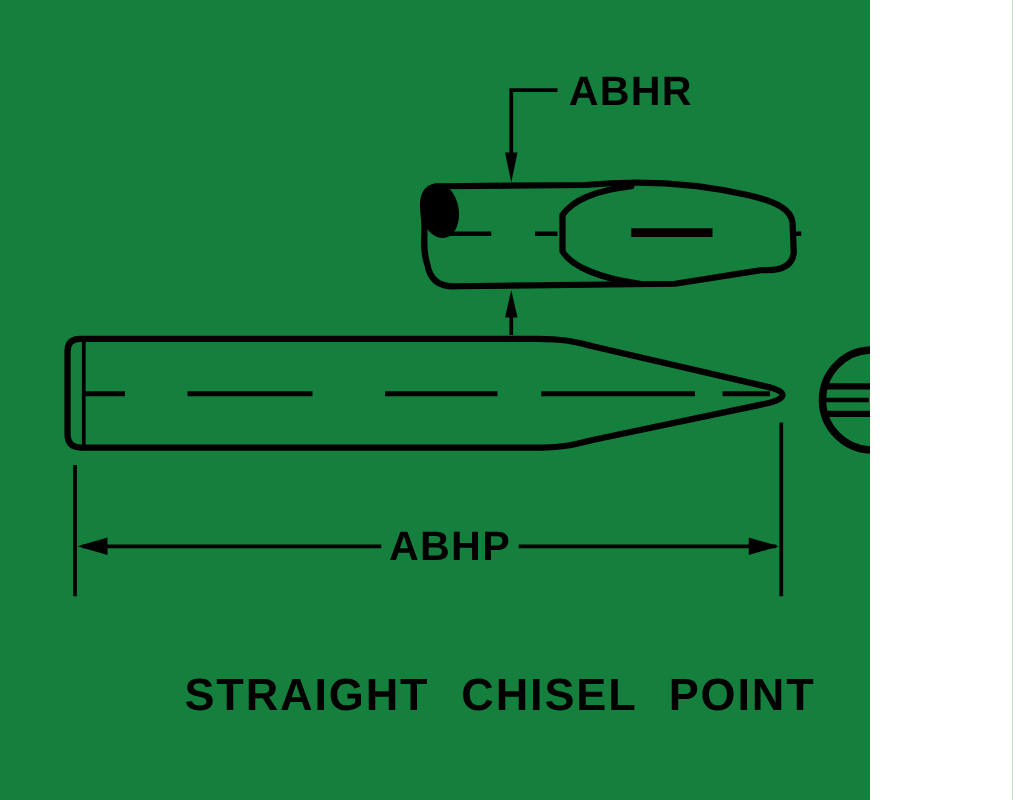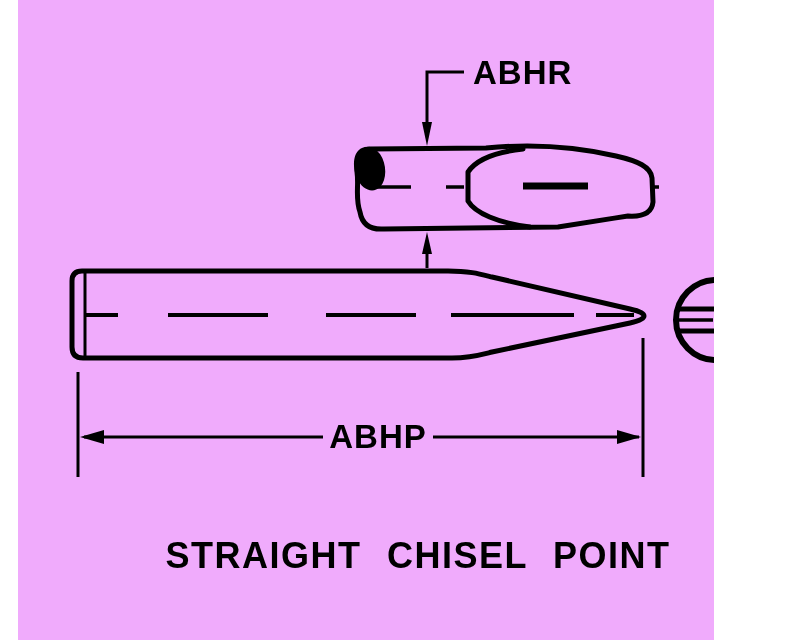--- a/index.html
+++ b/index.html
@@ -4,24 +4,23 @@
 <style>
   html, body {
     margin: 0;
     padding: 0;
     background: #ffffff;
   }
   .page {
     position: relative;
     width: 696px;
     height: 640px;
-    background: #f0abfc;
+    background: #15803d;
     overflow: hidden;
     font-family: "Liberation Sans", sans-serif;
-    margin-left: 18px;
   }
   svg { display: block; }
   .outline {
     fill: none;
     stroke: #000000;
     stroke-width: 5;
     stroke-linejoin: round;
     stroke-linecap: round;
   }
   .thinline {

